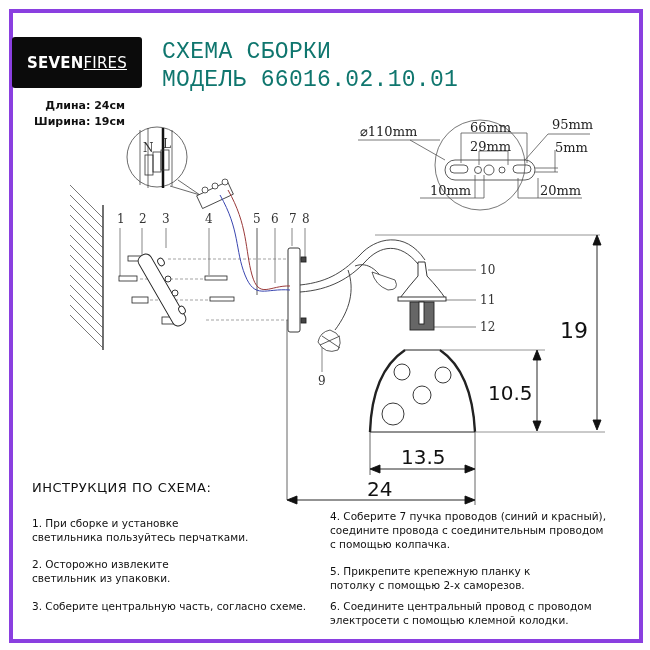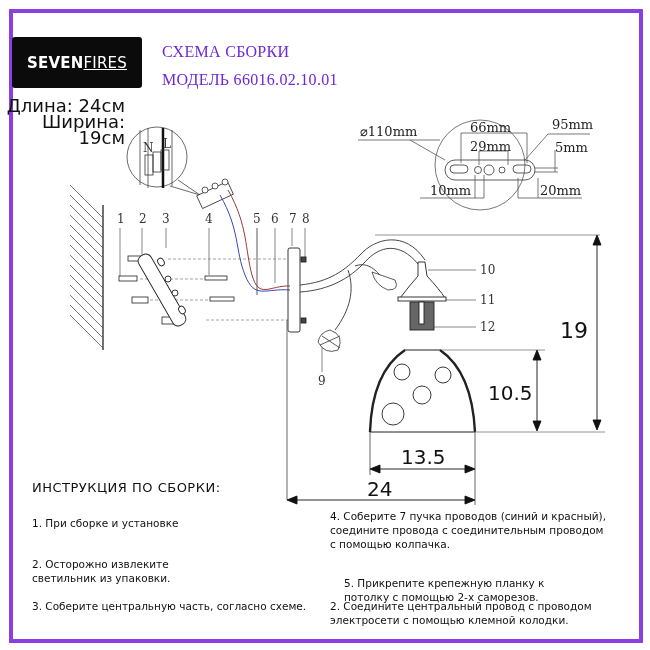--- a/index.html
+++ b/index.html
@@ -2,22 +2,22 @@
 <html><head>
 <meta charset="utf-8">
 <style>
   html, body { margin: 0; padding: 0; background: #ffffff; }
   body { width: 650px; height: 650px; position: relative; overflow: hidden; font-family: "DejaVu Sans", "Liberation Sans", sans-serif; color: #111; }
   .frame { position: absolute; left: 9px; top: 9px; width: 626px; height: 626px; border: 4px solid #8a3fe0; box-sizing: content-box; }
   .logo { position: absolute; left: 12px; top: 37px; width: 130px; height: 51px; background: #0b0b0b; border-radius: 3px; display: flex; align-items: center; justify-content: center; }
   .logo span { color: #ffffff; font-size: 15px; letter-spacing: 0.2px; font-family: "DejaVu Sans", sans-serif; }
   .logo .bold { font-weight: bold; }
   .logo .light { font-weight: normal; text-decoration: underline; }
-  .title { position: absolute; left: 162px; top: 38px; font-size: 16px; line-height: 28px; font-weight: normal; letter-spacing: 0.3px; color: #6d28d9; font-family: Liberation Serif, serif; }
-  .dims { position: absolute; right: 525px; top: 98px; text-align: right; font-size: 18px; line-height: 16px; color: #111; }
+  .title { position: absolute; left: 162px; top: 38px; font-size: 23px; line-height: 28px; font-weight: normal; letter-spacing: 0.3px; color: #0f766e; font-family: Liberation Mono, monospace; }
+  .dims { position: absolute; right: 525px; top: 98px; text-align: right; font-size: 11px; line-height: 16px; color: #111; font-weight: bold; }
   .diagram { position: absolute; left: 0; top: 0; width: 650px; height: 650px; }
   .instructions-title { position: absolute; left: 32px; top: 480px; font-size: 13px; letter-spacing: 0.5px; color: #111; }
   .step { position: absolute; font-size: 10.5px; line-height: 14px; color: #111; }
   .dimlabel { font-family: "DejaVu Sans", sans-serif; fill: #111; }
   .num { font-family: "DejaVu Serif", serif; font-size: 12px; fill: #333; }
   .mm { font-family: "DejaVu Serif", serif; font-size: 13px; fill: #222; }
 </style>
 </head>
 <body>
 
@@ -229,37 +229,38 @@
     <line x1="290" y1="500" x2="472" y2="500"></line>
     <polygon points="287,500 297,496 297,504"></polygon>
     <polygon points="475,500 465,496 465,504"></polygon>
   </g>
   <text class="dimlabel" x="560" y="338" font-size="22">19</text>
   <text class="dimlabel" x="488" y="400" font-size="20">10.5</text>
   <text class="dimlabel" x="401" y="464" font-size="20">13.5</text>
   <text class="dimlabel" x="367" y="496" font-size="20">24</text>
 </svg>
 
-<div class="instructions-title">ИНСТРУКЦИЯ ПО СБОРКИ:</div>
+<div class="instructions-title">ИНСТРУКЦИЯ ПО СХЕМА:</div>
 
 <div class="step" style="left:32px; top:516px;">
   <div>1. При сборке и установке</div>
+  <div>светильника пользуйтесь перчатками.</div>
 </div>
 <div class="step" style="left:32px; top:557px;">
   <div>2. Осторожно извлеките</div>
   <div>светильник из упаковки.</div>
 </div>
 <div class="step" style="left:32px; top:599px;">
   <div>3. Соберите центральную часть, согласно схеме.</div>
 </div>
 <div class="step" style="left:330px; top:509px;">
   <div>4. Соберите 7 пучка проводов (синий и красный),</div>
   <div>соедините провода с соединительным проводом</div>
   <div>с помощью колпачка.</div>
 </div>
-<div class="step" style="left:330px; top:576px;margin-left:14px;">
+<div class="step" style="left:330px; top:564px;">
   <div>5. Прикрепите крепежную планку к</div>
   <div>потолку с помощью 2-х саморезов.</div>
 </div>
 <div class="step" style="left:330px; top:599px;">
-  <div>2. Соедините центральный провод с проводом</div>
+  <div>6. Соедините центральный провод с проводом</div>
   <div>электросети с помощью клемной колодки.</div>
 </div>
 
 </body></html>

